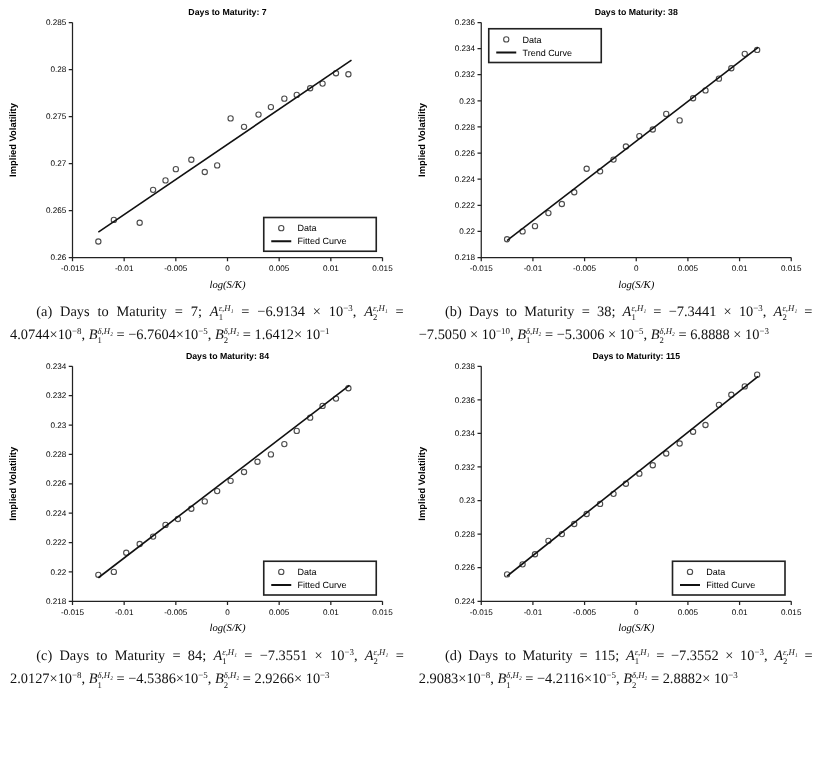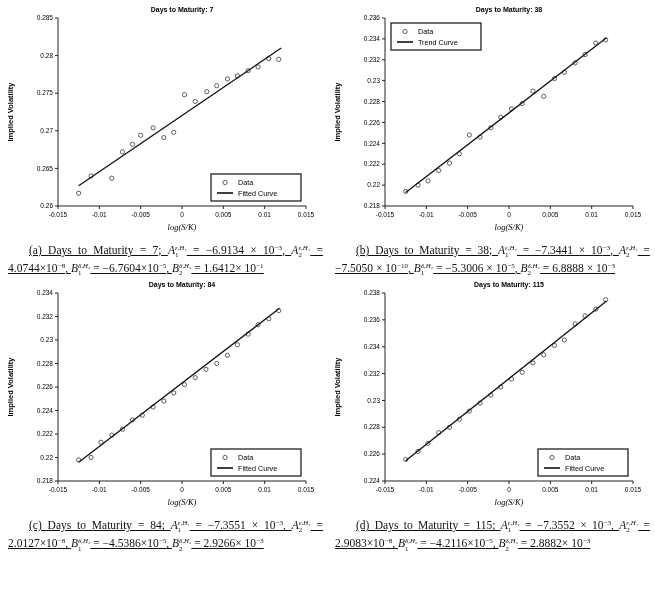--- a/index.html
+++ b/index.html
@@ -11,21 +11,20 @@
   .caption{
     box-sizing:border-box;
     width:315px;
     margin:2px 4px 0 8px;
     font-family:"Liberation Serif","DejaVu Serif",serif;
     font-size:11.5px;
     line-height:1.58;
     text-align:justify;
     text-indent:21px;
     color:#111;
-    text-decoration:underline;
   }
   .caption sup.exp{font-size:0.62em;line-height:0;vertical-align:0.55em;}
   .mvar{display:inline-block;white-space:nowrap;font-style:italic;text-indent:0;}
   .mvar .base{font-style:italic;}
   .mvar .scr{display:inline-block;vertical-align:-0.45em;line-height:1.05;font-size:0.60em;text-align:left;}
   .mvar .scr .s-sup{display:block;font-style:italic;}
   .mvar .scr .s-sub{display:block;font-style:normal;}
 </style>
 </head>
 <body>

